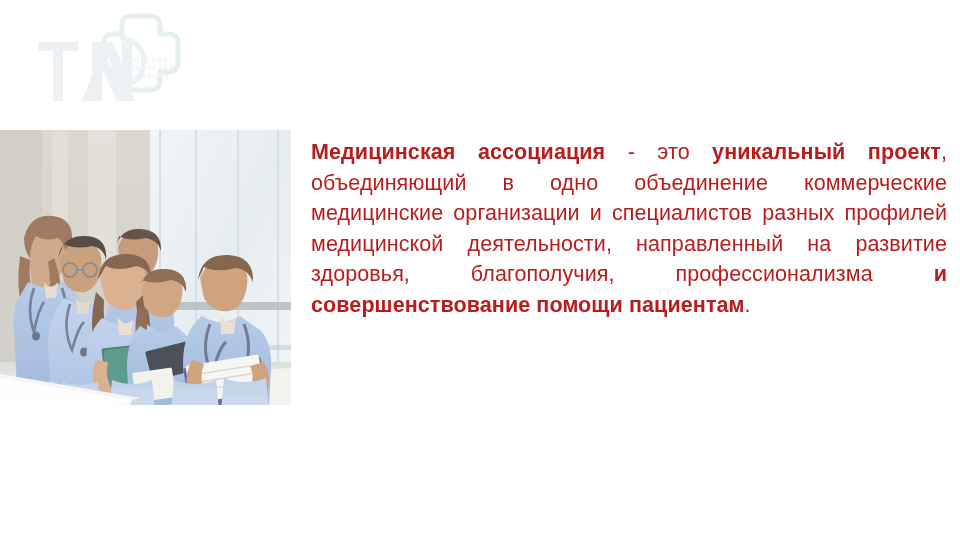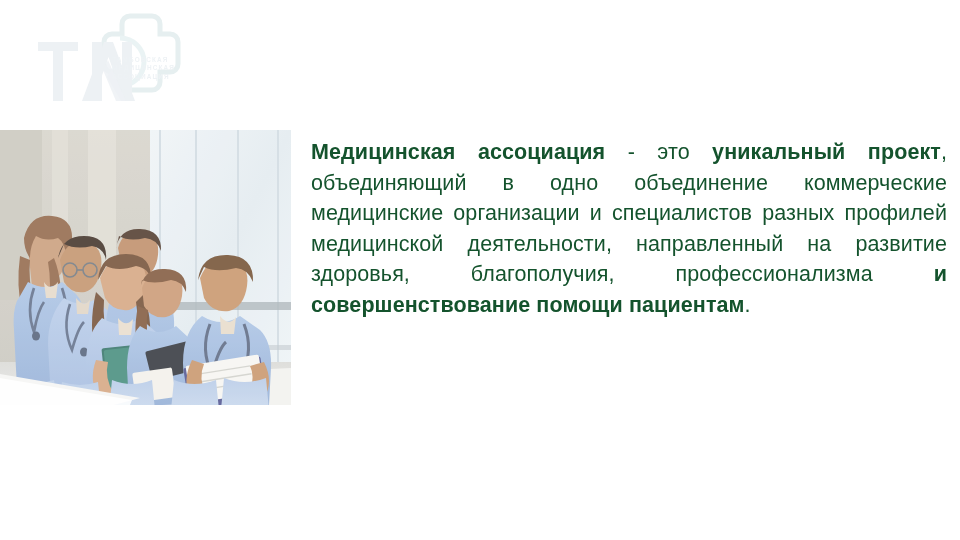--- a/index.html
+++ b/index.html
@@ -31,21 +31,21 @@
   .photo{
     position:absolute;left:0px;top:130px;width:291px;height:275px;
     overflow:hidden;
     background:#cfd6da;
   }
   .photo svg{display:block;width:291px;height:275px;}
 
   
   .textblock{
     position:absolute;left:311px;top:137px;width:636px;
-    color:#14532d;
+    color:#b91c1c;
     font-size:21.5px;
     line-height:30.6px;
     text-align:justify;
     text-justify:inter-word;
     font-weight:400;
     letter-spacing:0.1px;
   }
   .textblock b{font-weight:bold;}
   
   .textblock p{margin:0;}

